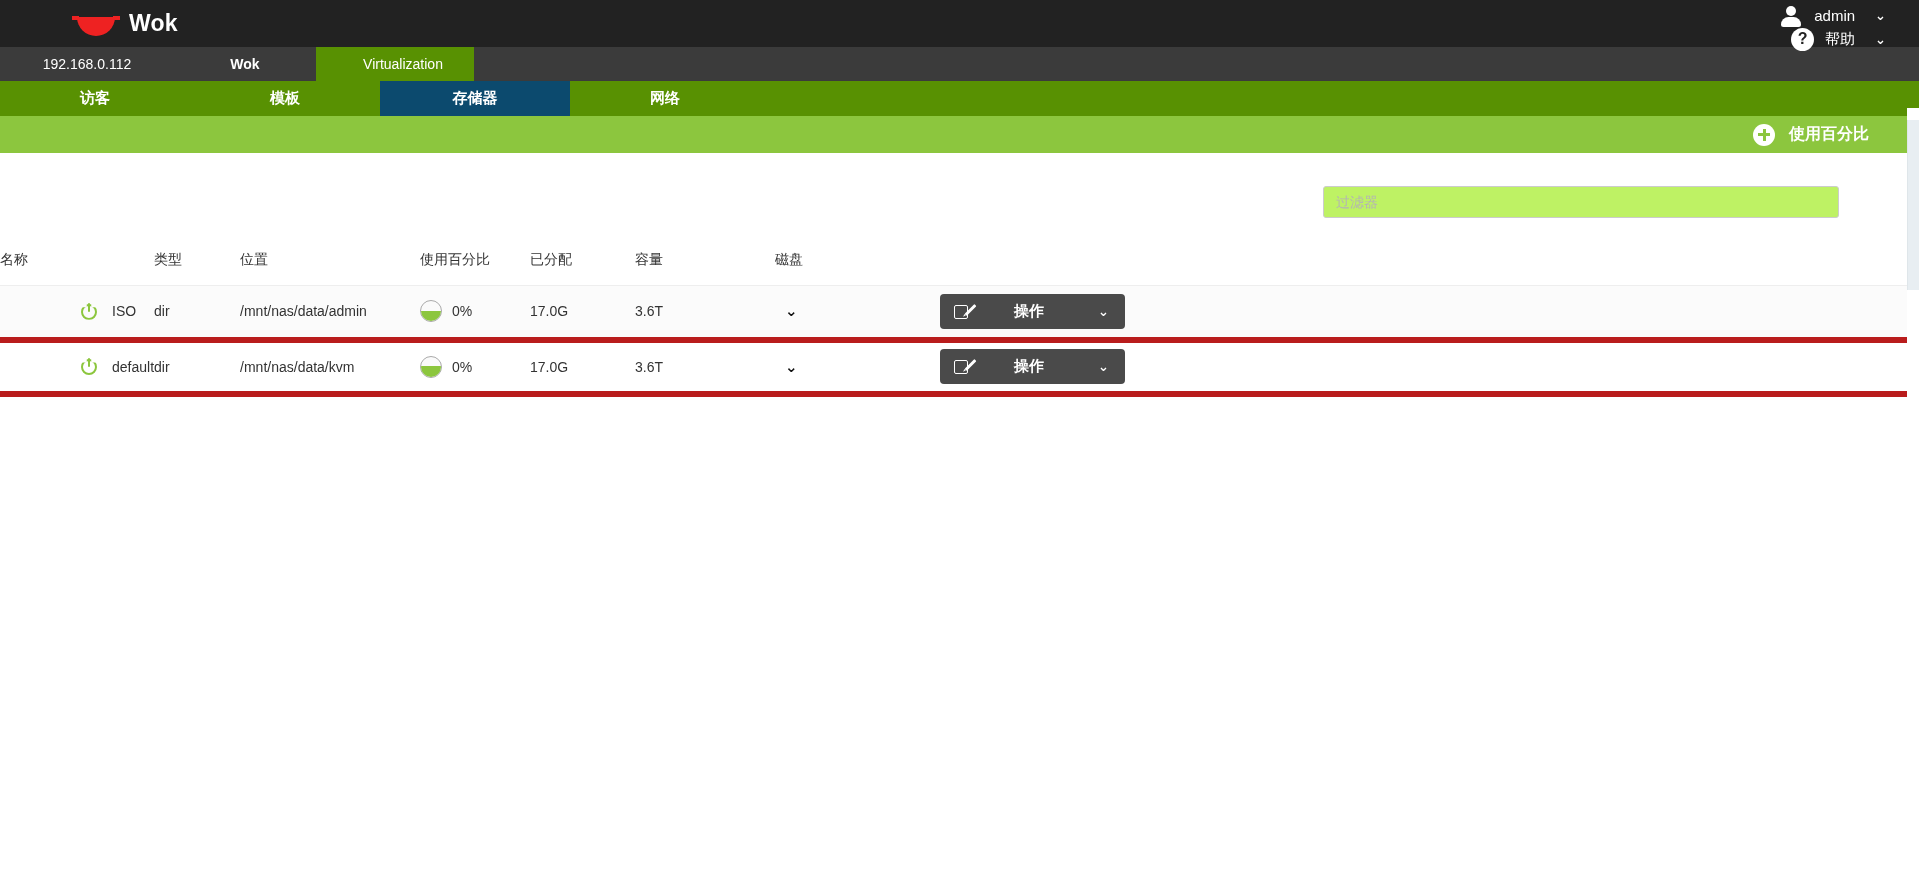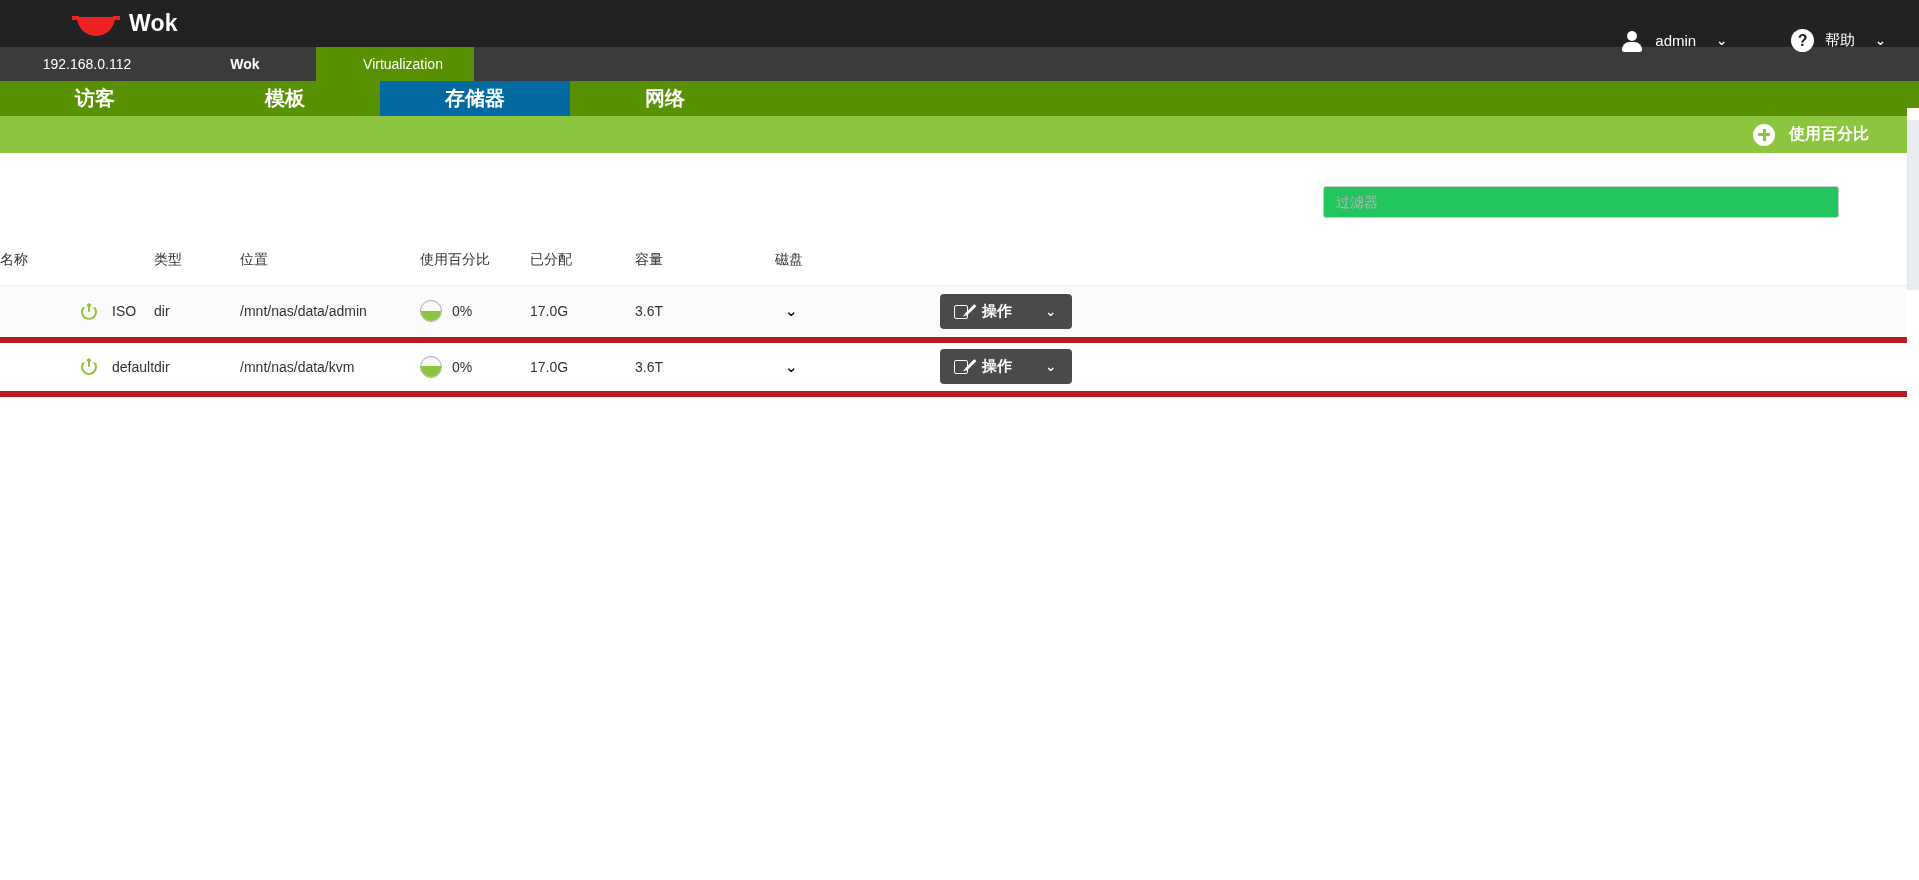--- a/index.html
+++ b/index.html
@@ -51,24 +51,25 @@
   .brand-name {
     color: #ffffff;
     font-size: 23px;
     font-weight: bold;
     letter-spacing: 0.2px;
   }
 
   .topbar-right {
     position: absolute;
     right: 27px;
-    top: 17px;
+    top: 4px;
     height: 100%;
     display: flex;
     align-items: flex-end;
+    flex-direction: column;
   }
   .tb-group {
     display: flex;
     align-items: center;
     height: 100%;
     cursor: pointer;
     padding: 0 6px;
   }
   .tb-group + .tb-group { margin-left: 52px; }
   .user-ico {
@@ -140,26 +141,26 @@
     height: 35px;
     background: #589102;
     display: flex;
   }
   .nav2-item {
     width: 190px;
     display: flex;
     align-items: center;
     justify-content: center;
     color: #ffffff;
-    font-size: 20px;
+    font-size: 15px;
     font-weight: bold;
     height: 100%;
     cursor: pointer;
   }
-  .nav2-item.active { background: #0369a1; }
+  .nav2-item.active { background: #0c4a6e; }
 
   
   .actionbar {
     height: 37px;
     background: #8cc63e;
     display: flex;
     align-items: center;
     justify-content: flex-end;
     padding-right: 50px;
   }
@@ -202,21 +203,21 @@
   .filter-input {
     width: 516px;
     height: 32px;
     border: 1px solid #cccccc;
     border-radius: 3px;
     padding: 0 12px;
     font-size: 14px;
     color: #555555;
     font-family: "Liberation Sans", "DejaVu Sans", sans-serif;
     outline: none;
-    background: #22c55e;
+    background: #bef264;
   }
   .filter-input::placeholder { color: #b4b4b4; }
 
   table.storage {
     position: absolute;
     left: 0;
     top: 98px;
     width: 1907px;
     border-collapse: collapse;
   }
@@ -306,20 +307,21 @@
     align-items: center;
     background: #4a4a4a;
     color: #ffffff;
     height: 35px;
     border-radius: 4px;
     padding: 0 16px 0 14px;
     cursor: pointer;
     min-width: 132px;
     border: none;
     font-family: "Liberation Sans", "DejaVu Sans", sans-serif;
+    gap: 32px;
   }
   .edit-ico {
     width: 17px; height: 17px;
     position: relative;
     margin-right: 11px;
     flex: 0 0 auto;
   }
   .edit-ico .sq {
     position: absolute;
     left: 0; top: 2px;

